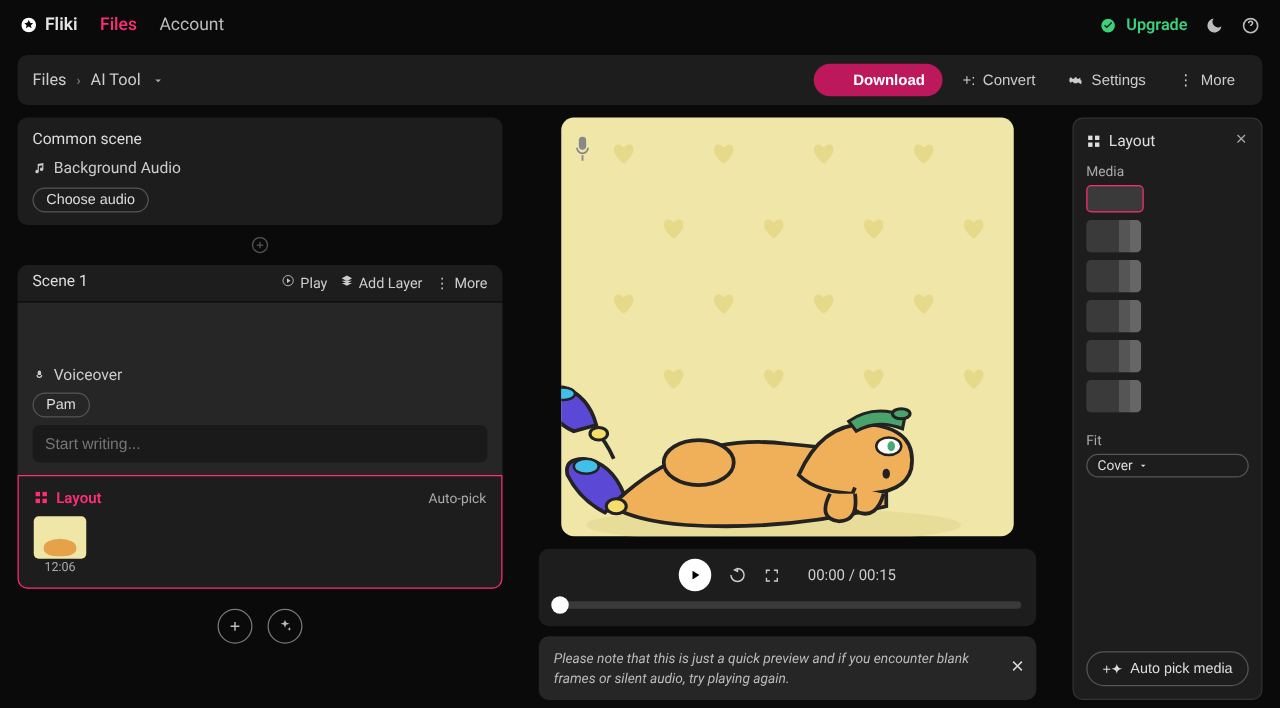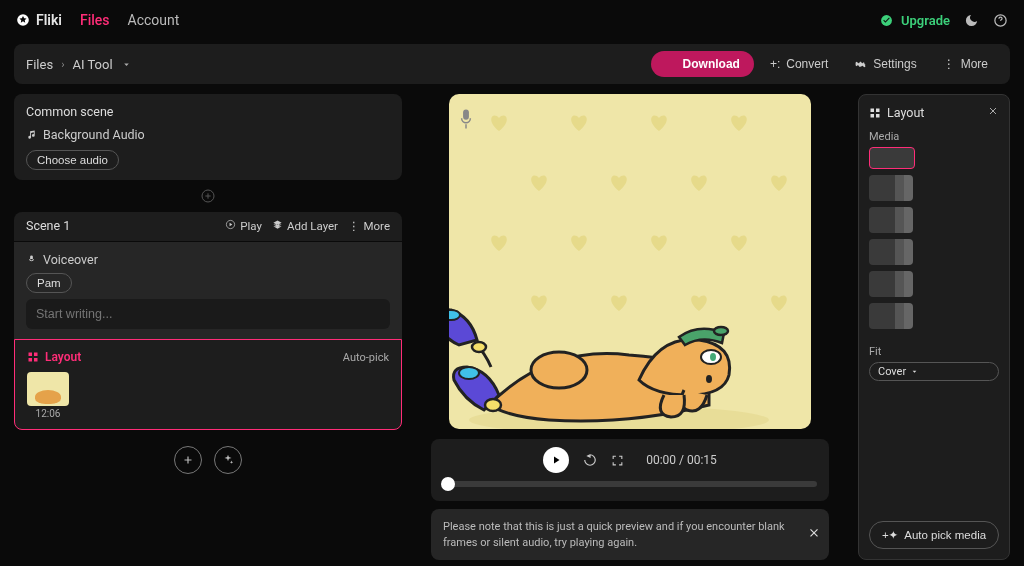--- a/index.html
+++ b/index.html
@@ -76,21 +76,21 @@
     display:flex; align-items:center; gap:24px; padding:6px 12px 8px 12px;
     background:#1d1d1d; border-radius:8px 8px 0 0;
   }
   .scene-label { font-size:12.5px; color:#ddd;}
   .scene-actions { margin-left:auto; display:flex; align-items:center; gap:10px; font-size:11.5px; color:#ccc;}
   .scene-actions .act { display:flex; align-items:flex-start; gap:4px; cursor:pointer;}
   
   .voiceover {
     background:#262626; padding:10px 12px; margin-top:1px;
   }
-  .vo-row { display:flex; align-items:center; gap:6px; color:#ccc; font-size:12.5px; margin-bottom:6px;}
+  .vo-row { display:flex; align-items:center; gap:6px; color:#ccc; font-size:12.5px; margin-bottom:6px;margin-top:41px;}
   .script-input {
     background:#1a1a1a; border:none; border-radius:6px; padding:8px 10px;
     color:#888; font-size:12.5px; width:100%; margin-top:6px;
   }
   .layout-card {
     background:#1d1d1d; border:1px solid #ff2d78; border-radius:0 0 8px 8px;
     padding:10px 12px;
   }
   .layout-head { display:flex; align-items:center; gap:6px; color:#ff2d78; font-size:12px; font-weight:600;}
   .layout-head .autopick { margin-left:auto; color:#aaa; font-size:11px; font-weight:400;}
@@ -131,21 +131,21 @@
   .play-btn { width:26px; height:26px; background:#fff; border-radius:50%; display:flex; align-items:center; justify-content:center;}
   .play-btn svg { width:12px; height:12px; fill:#000;}
   .tiny-icon { color:#ccc; cursor:pointer; display:flex;}
   .timecode { color:#ccc; font-size:12px; margin-left:8px;}
   .track { height:6px; background:#3a3a3a; border-radius:3px; position:relative;}
   .track-knob { position:absolute; left:-2px; top:-4px; width:14px; height:14px; background:#fff; border-radius:50%;}
   
   .notice {
     width:398px; background:#262626; border-radius:8px; margin-top:8px;
     padding:10px 34px 10px 12px; font-size:11px; color:#bbb;
-    position:relative; line-height:1.4;
+    position:relative; line-height:1.4;font-style:italic;
   }
   .notice-close { position:absolute; right:8px; top:50%; transform:translateY(-50%); color:#ddd; cursor:pointer;}
   
   
   .right-col { width:152px;}
   .right-panel {
     background:#1d1d1d; border:1px solid #333; border-radius:8px;
     padding:10px 10px; height: 100%; display:flex; flex-direction:column;
   }
   .right-head { display:flex; align-items:center; gap:6px; font-size:12.5px; color:#ddd;}

